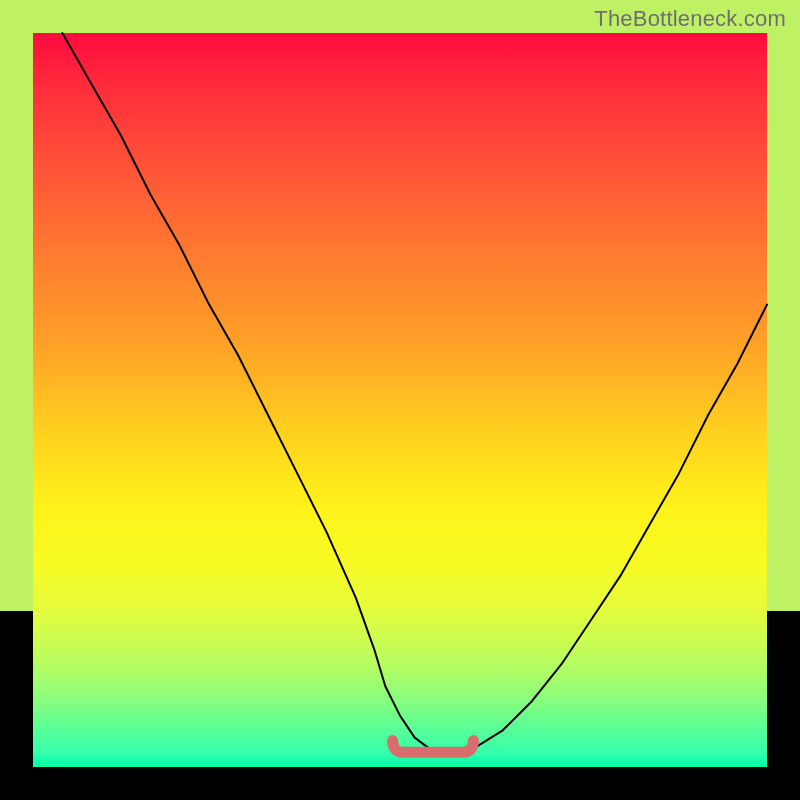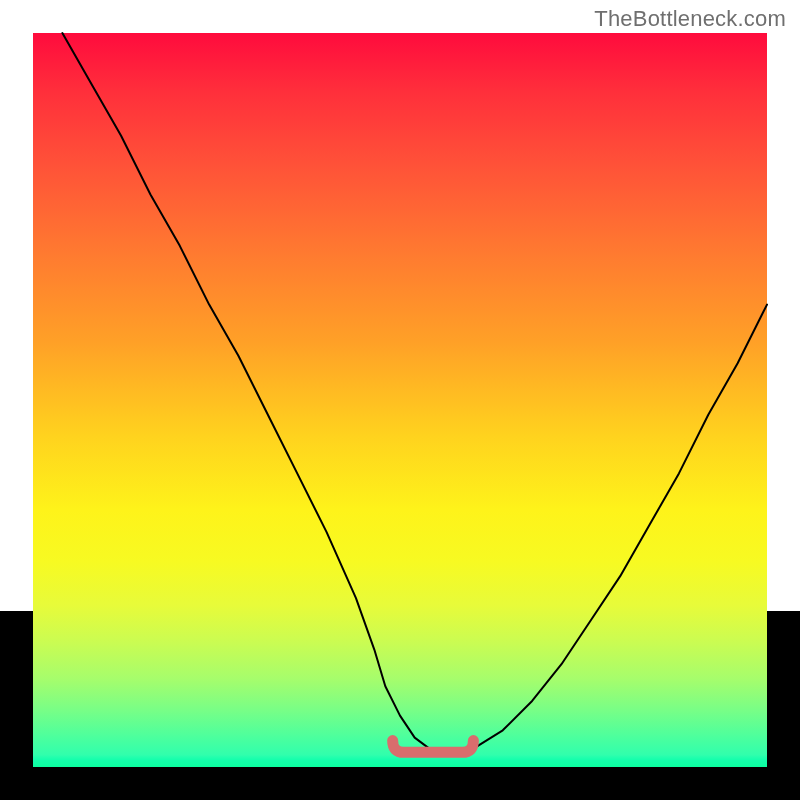--- a/index.html
+++ b/index.html
@@ -8,21 +8,21 @@
     width: 800px;
     height: 800px;
     background: #000;
     overflow: hidden;
     font-family: Arial, Helvetica, sans-serif;
   }
   .stage {
     position: relative;
     width: 800px;
     height: 611px;
-    background: #ffffff;
+    background: #bef264;
   }
   .plot {
     position: absolute;
     left: 33px;
     top: 33px;
     width: 734px;
     height: 734px;
     
     background: linear-gradient(to bottom,
       #ff0b3d 0%,

